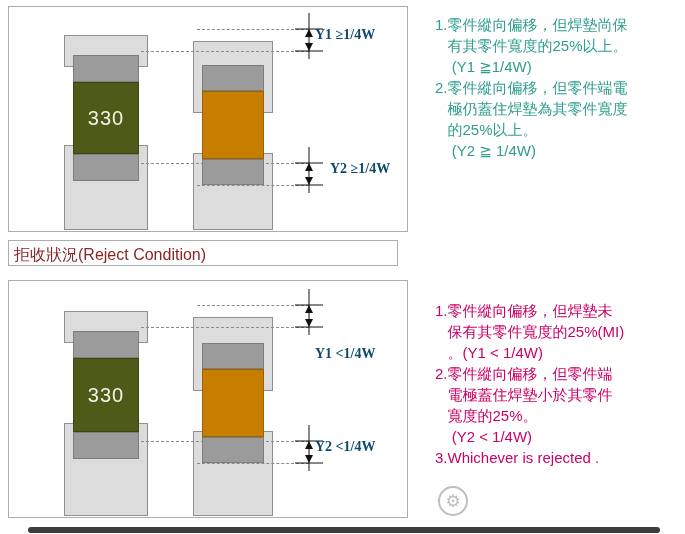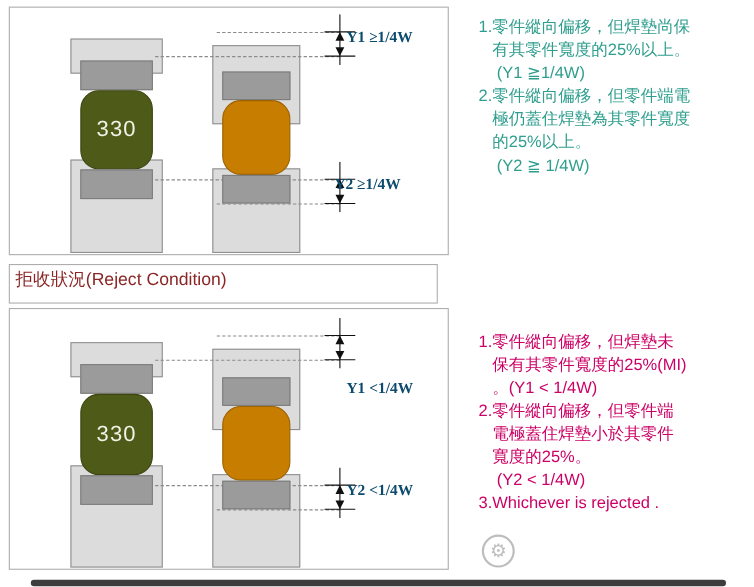--- a/index.html
+++ b/index.html
@@ -19,35 +19,35 @@
   }
   .pad{
     position:absolute;background:#dcdcdc;border:1px solid #8f8f8f;
   }
   .chip{
     position:absolute;display:flex;flex-direction:column;z-index:2;
   }
   .band{background:#9b9b9b;border:1px solid #7d7d7d;}
   .chip-body{
     flex:1;display:flex;align-items:center;justify-content:center;
-    color:#f2f2e6;font-size:20px;letter-spacing:1px;border-radius:17px;
+    color:#f2f2e6;font-size:20px;letter-spacing:1px;
   }
   .olive{background:#4e5a17;border:1px solid #3c4512;}
   .orange{background:#c77d00;border:1px solid #9c6200;}
   .dash{
     position:absolute;height:0;border-top:1px dashed #8a8a8a;z-index:1;
   }
   .dim{position:absolute;z-index:3;}
   .dim-label{
     position:absolute;z-index:3;color:#0c4a6e;font-weight:bold;
     font-family:"Liberation Serif","DejaVu Serif",serif;font-size:14px;
     white-space:nowrap;
   }
   .reject-header{
-    position:absolute;left:8px;top:240px;width:390px;height:36px;
+    position:absolute;left:8px;top:240px;width:390px;height:26px;
     border:1px solid #adadad;background:#fff;
     color:var(--header-text,#8b2525);font-size:16px;line-height:28px;
     padding-left:5px;white-space:nowrap;
   }
   .notes{
     position:absolute;left:421px;width:262px;white-space:pre-wrap;
     font-size:15px;line-height:21px;margin-left:14px;
   }
   .notes.accept{top:14px;color:var(--accept-text,#2f9e8e);}
   .notes.reject{top:300px;color:var(--reject-text,#cc0066);}
@@ -100,21 +100,21 @@
 
   <div class="dash" style="left:132px;top:156px;width:168px;"></div>
   <div class="dash" style="left:188px;top:178px;width:112px;"></div>
   <svg class="dim" style="left:282px;top:140px;" width="36" height="46" viewBox="0 0 36 46">
     <line x1="18" y1="0" x2="18" y2="46" stroke="#101010" stroke-width="1"></line>
     <line x1="4" y1="16" x2="32" y2="16" stroke="#101010" stroke-width="1"></line>
     <line x1="4" y1="38" x2="32" y2="38" stroke="#101010" stroke-width="1"></line>
     <polygon points="18,16 14,24 22,24" fill="#101010"></polygon>
     <polygon points="18,38 14,30 22,30" fill="#101010"></polygon>
   </svg>
-  <div class="dim-label" style="left:295px;top:154px;">Y2 ≥1/4W</div>
+  <div class="dim-label" style="left:321px;top:154px;">Y2 ≥1/4W</div>
 </div>
 
 <div class="reject-header">拒收狀況(Reject Condition)</div>
 
 <div class="panel" style="top:280px;height:238px;">
 
   <div class="pad" style="left:55px;top:30px;width:84px;height:32px;"></div>
   <div class="pad" style="left:55px;top:142px;width:84px;height:93px;"></div>
   <div class="chip" style="left:64px;top:50px;width:66px;height:128px;">
     <div class="band" style="height:27px;"></div>

